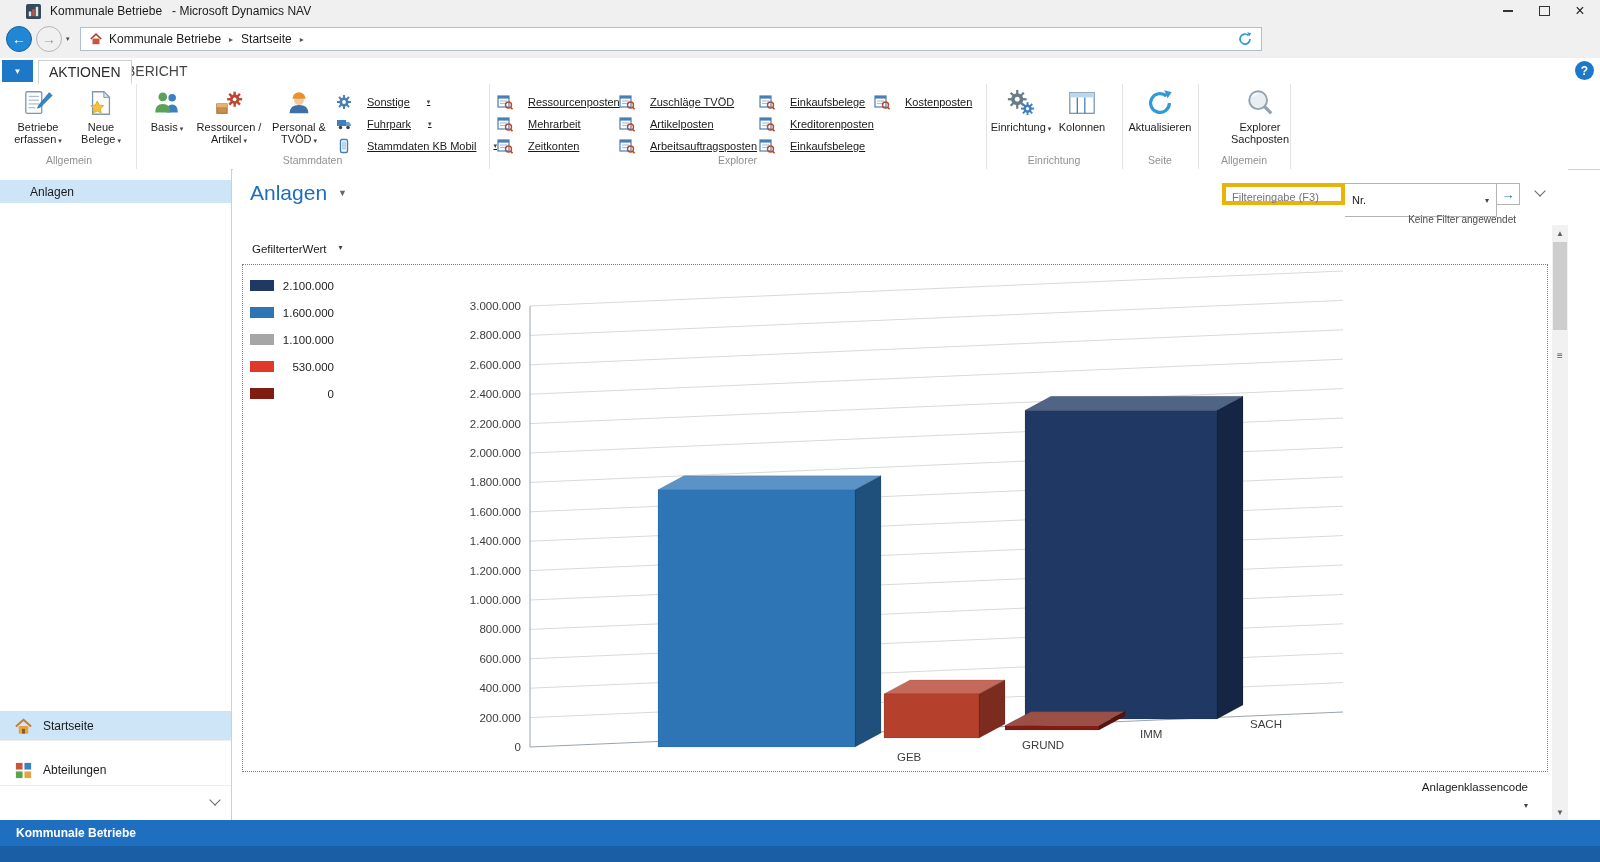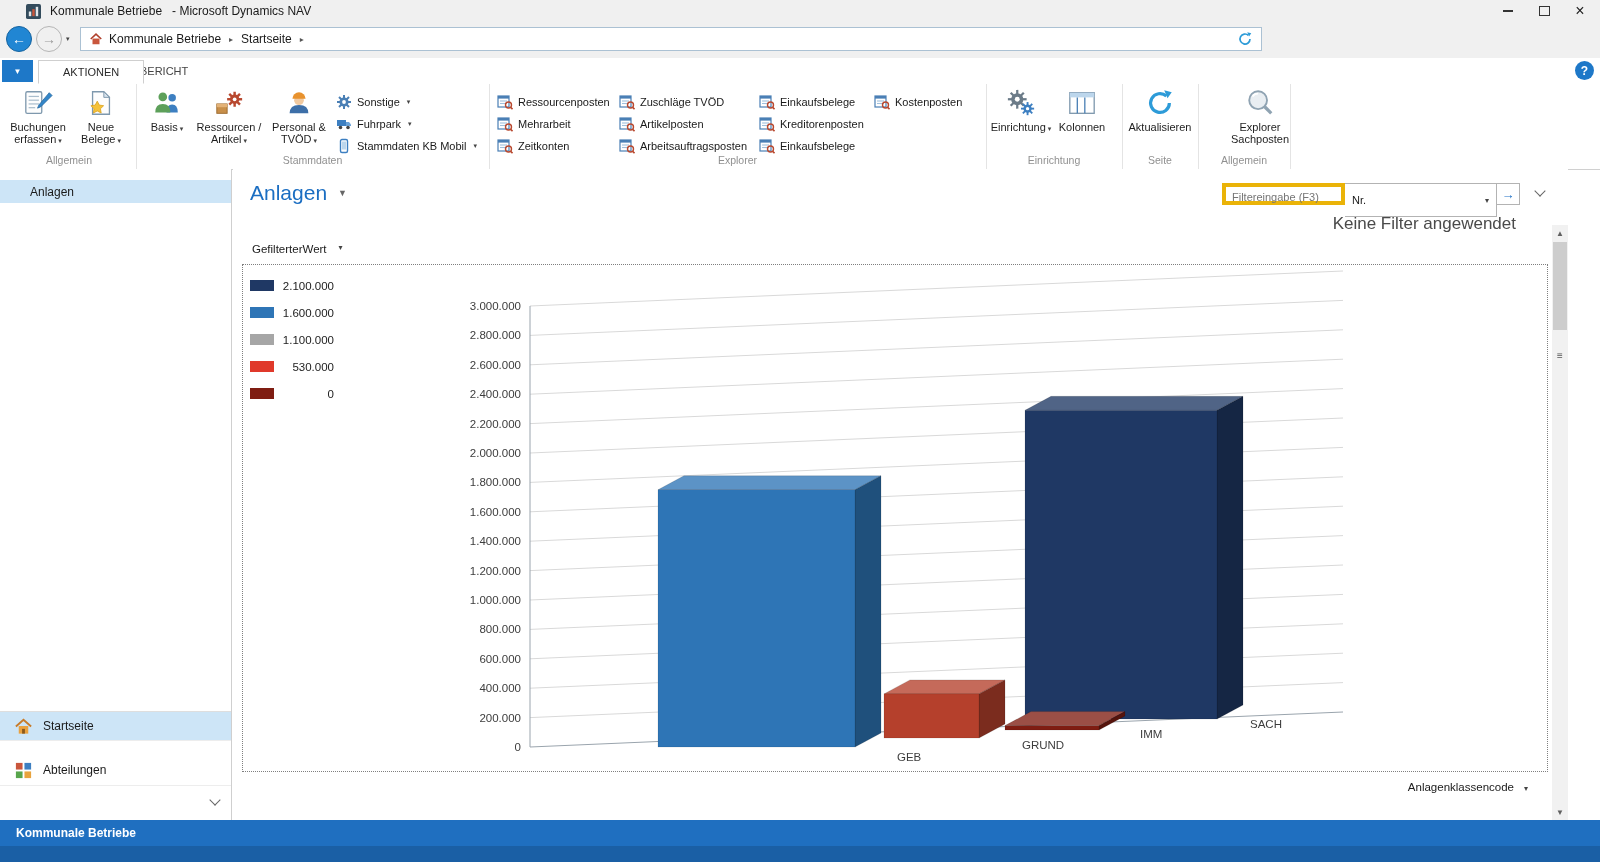--- a/index.html
+++ b/index.html
@@ -24,63 +24,63 @@
   .crumbbar{position:absolute;left:80px;top:5px;width:1182px;height:24px;background:#fff;border:1px solid #abc1d3;display:flex;align-items:center;font-size:12px;box-sizing:border-box;}
   .crumb-home{margin:0 6px 0 8px;width:14px;height:14px;flex:0 0 auto;cursor:pointer;}
   .crumb-sep{margin:0 8px;font-size:8px;color:#555;}
   .crumb-link{cursor:pointer;}
   .crumb-refresh{margin-left:auto;margin-right:8px;width:16px;height:16px;cursor:pointer;}
   .searchbox{position:absolute;left:1272px;top:5px;width:284px;height:24px;border:1px solid #abc1d3;background:#fff;box-sizing:border-box;}
   .searchbox input{width:100%;height:100%;border:none;outline:none;font:12px "Liberation Sans",sans-serif;color:#444;padding:0 8px;box-sizing:border-box;background:transparent;}
   
   .tabsrow{position:absolute;top:58px;left:0;right:0;height:26px;background:#fff;}
   .appbtn{position:absolute;left:2px;top:2px;width:31px;height:22px;background:#1e78c8;color:#fff;display:flex;align-items:center;justify-content:center;font-size:8px;cursor:pointer;}
-  .tab{position:absolute;top:2px;height:22px;line-height:22px;padding:0 24px;font-size:11px;color:#2b2b2b;cursor:pointer;}
+  .tab{position:absolute;top:2px;height:22px;line-height:22px;padding:0 10px;font-size:14px;color:#2b2b2b;cursor:pointer;}
   .tab.active{left:38px;border:1px solid #cfcfcf;border-bottom:1px solid #fff;background:#fff;z-index:2;}
   .tab.plain{left:116px;color:#444;}
   .helpbtn{position:absolute;right:6px;top:3px;width:19px;height:19px;border-radius:50%;background:#1e78c8;color:#fff;font-size:12px;font-weight:bold;display:flex;align-items:center;justify-content:center;cursor:pointer;}
   
   .ribbon{position:absolute;top:84px;left:0;right:0;height:85px;background:#fff;border-bottom:1px solid #d0d0d0;}
   .rgroup{position:absolute;top:0;bottom:0;border-right:1px solid #e4e4e4;}
   .rgl{position:absolute;bottom:3px;left:0;right:0;text-align:center;font-size:10.5px;color:#909090;}
   .rlg{position:absolute;top:3px;display:flex;flex-direction:column;align-items:center;font-size:11px;line-height:12px;color:#1e1e1e;text-align:center;cursor:pointer;}
   .ic32{width:30px;height:30px;margin:1px 0 3px;flex:0 0 auto;}
   .ic16{width:16px;height:16px;flex:0 0 auto;}
   .caret{font-size:7px;color:#444;margin-left:2px;}
-  .rsm{position:absolute;height:17px;display:flex;align-items:center;gap:5px;font-size:11px;white-space:nowrap;cursor:pointer;}
+  .rsm{position:absolute;height:17px;display:flex;align-items:center;gap:15px;font-size:11px;white-space:nowrap;cursor:pointer;text-decoration:underline;}
   
   .sidebar{position:absolute;left:0;top:169px;width:232px;height:651px;background:#fff;border-right:1px solid #cfcfcf;box-sizing:border-box;}
   .side-item-top{position:absolute;left:0;right:0;top:11px;height:23px;background:#cde5f7;display:flex;align-items:center;padding-left:30px;font-size:12px;box-sizing:border-box;cursor:pointer;}
   .side-bottom{position:absolute;left:0;right:0;bottom:0;border-top:1px solid #dedede;}
   .side-nav{display:flex;align-items:center;gap:10px;padding-left:14px;font-size:12px;border-bottom:1px solid #ededed;cursor:pointer;}
   .ic20{width:19px;height:19px;flex:0 0 auto;}
   .side-chev-row{height:34px;position:relative;}
   .chev{display:inline-block;width:7px;height:7px;border-right:1.6px solid #666;border-bottom:1.6px solid #666;transform:rotate(45deg);}
   .side-chev{position:absolute;right:12px;top:10px;cursor:pointer;}
   .main{position:absolute;left:233px;top:169px;width:1319px;height:651px;background:#fff;}
   .page-title{position:absolute;left:17px;top:12px;font-size:21px;color:#1b6ec2;display:flex;align-items:center;gap:9px;cursor:pointer;}
   .page-title .caret{font-size:9px;color:#666;}
   .flt-input{position:absolute;left:989px;top:14px;width:123px;height:22px;border:4px solid #eab308;box-sizing:border-box;background:#fff;}
   .flt-input input{width:100%;height:100%;border:none;outline:none;font:11px "Liberation Sans",sans-serif;color:#707070;padding:0 6px;box-sizing:border-box;background:transparent;}
   .flt-select{position:absolute;left:1112px;top:14px;width:152px;height:22px;border:1px solid #b3b3b3;border-left:none;box-sizing:border-box;display:flex;align-items:center;padding:16px 7px;font-size:11px;cursor:pointer;background:#fff;}
   .flt-select .caret{margin-left:auto;font-size:8px;}
   .flt-go{position:absolute;left:1264px;top:14px;width:23px;height:22px;border:1px solid #b3b3b3;border-left:none;display:flex;align-items:center;justify-content:center;color:#1e70c5;font-size:13px;cursor:pointer;box-sizing:border-box;background:#fff;}
   .flt-chev{position:absolute;left:1303px;top:18px;cursor:pointer;}
-  .flt-status{position:absolute;right:36px;top:45px;font-size:17px;color:#4a4a4a;}
+  .flt-status{position:absolute;right:36px;top:45px;font-size:10px;color:#4a4a4a;}
   .measure-dd{position:absolute;left:19px;top:74px;font-size:11.5px;display:flex;gap:10px;align-items:flex-start;cursor:pointer;}
   .measure-dd .caret{font-size:8px;}
   .chart-panel{position:absolute;left:9px;top:95px;width:1304px;height:506px;border:1px dotted #7f7f7f;background:#fff;box-sizing:content-box;}
   #chart-legend{position:absolute;left:7px;top:7px;z-index:2;}
   .legend-row{display:flex;align-items:center;height:27px;}
   .legend-swatch{width:24px;height:11px;display:inline-block;}
   .legend-label{display:inline-block;width:60px;text-align:right;font-size:11.5px;color:#222;}
   #chart-svg{position:absolute;left:0;top:0;width:1304px;height:506px;}
   #chart-svg text{font-family:"Liberation Sans",sans-serif;}
   .tick{font-size:11.5px;fill:#3d3d3d;}
-  .cat-dd{position:absolute;right:24px;top:612px;font-size:11.5px;display:flex;gap:8px;align-items:flex-end;cursor:pointer;}
+  .cat-dd{position:absolute;right:24px;top:612px;font-size:11.5px;display:flex;gap:8px;align-items:flex-end;cursor:pointer;flex-direction:column;}
   .cat-dd .caret{font-size:8px;}
   
   .vscroll{position:absolute;left:1552px;top:169px;width:16px;height:651px;background:#fff;}
   .vtrack{position:absolute;top:56px;bottom:0;left:0;right:0;background:#f1f1f1;}
   .varrow{position:absolute;left:0;width:16px;height:16px;color:#606060;font-size:8px;display:flex;align-items:center;justify-content:center;background:#f1f1f1;cursor:pointer;}
   .varrow.up{top:0;}
   .varrow.down{bottom:0;}
   .vthumb{position:absolute;top:17px;left:1px;width:14px;height:88px;background:#cdcdcd;cursor:pointer;}
   .vlines{position:absolute;top:122px;left:0;width:16px;height:16px;display:flex;align-items:center;justify-content:center;font-size:10px;color:#555;cursor:pointer;}
   
@@ -271,21 +271,21 @@
     <div class="helpbtn">?</div>
   </div>
 
   <div class="ribbon">
 
     <div class="rgroup" style="left:2px;width:134px;">
       <div class="rlg" style="left:4px;width:64px;">
         <svg class="ic32">
             <use href="#i-journal"></use>
           </svg>
-        <div><span>Buchungen erfassen</span><span class="caret">▾</span></div>
+        <div><span>Betriebe erfassen</span><span class="caret">▾</span></div>
       </div>
       <div class="rlg" style="left:70px;width:58px;">
         <svg class="ic32">
             <use href="#i-newdoc"></use>
           </svg>
         <div><span>Neue Belege</span><span class="caret">▾</span></div>
       </div>
       <div class="rgl">Allgemein</div>
     </div>
 

